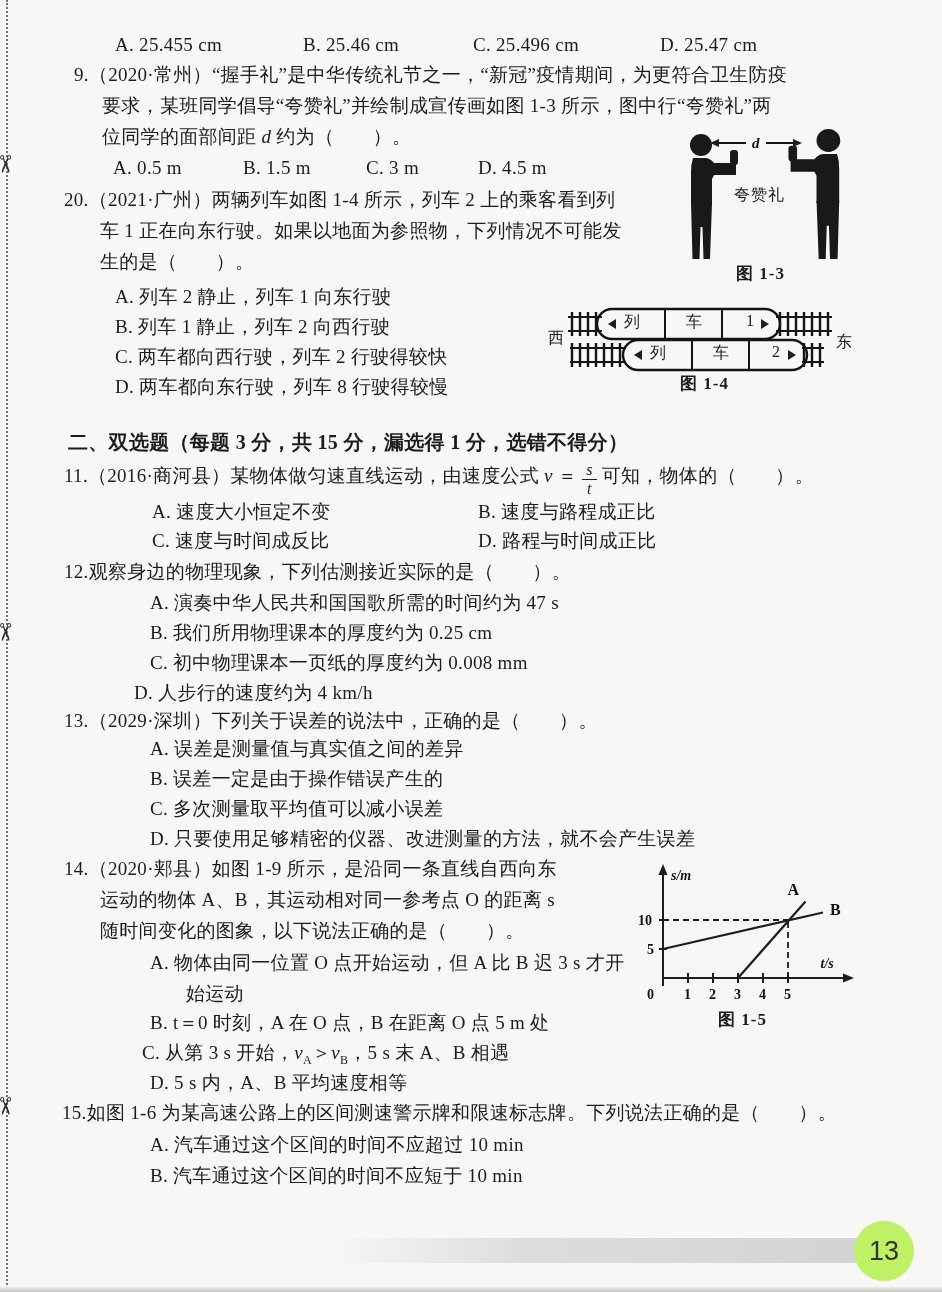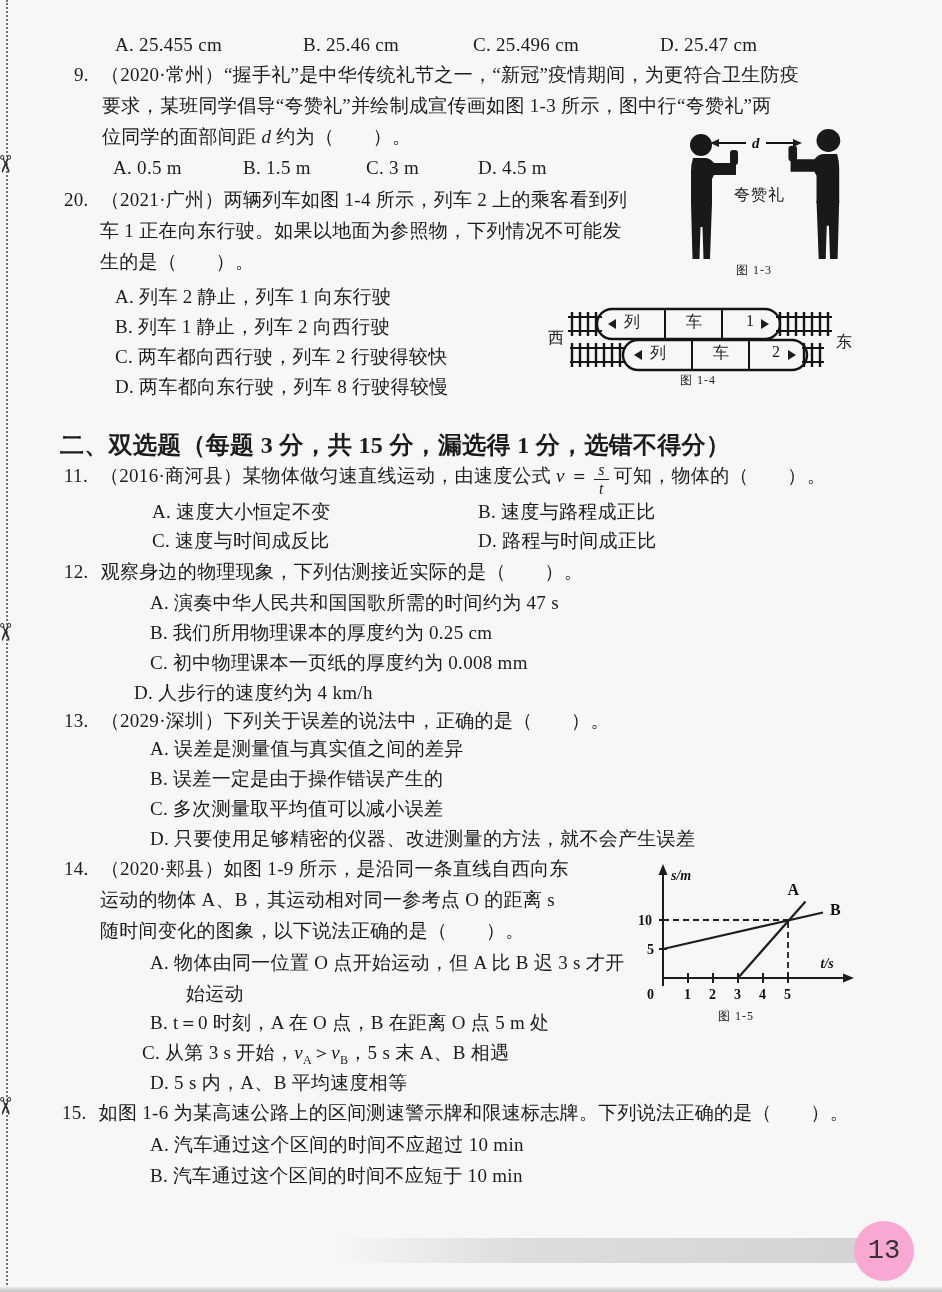--- a/index.html
+++ b/index.html
@@ -1,43 +1,43 @@
 <!DOCTYPE html>
 <html><head>
 <meta charset="utf-8">
 <style>
   *{margin:0;padding:0;box-sizing:border-box}
   html,body{width:942px;height:1292px}
   body{position:relative;background:#f7f7f5;font-family:"Liberation Serif","DejaVu Serif",serif;color:#1c1c1c;overflow:hidden}
   .t{position:absolute;font-size:19px;white-space:nowrap;letter-spacing:.3px}
-  .gap{margin-left:12px}
+  .gap{}
   .bold{font-weight:700}
   .var{font-style:italic}
   sub{font-size:12px;font-style:normal}
   .frac{display:inline-block;text-align:center;vertical-align:-12px;margin:0 5px;line-height:1}
   .fr-n{display:block;border-bottom:1.6px solid #1c1c1c;padding:0 4px 1px;font-size:16px}
   .fr-d{display:block;padding-top:1px;font-size:16px}
   .perforation{position:absolute;left:6px;top:0;width:0;height:100%;border-left:2px dotted #737373}
   .scissors{position:absolute;left:-5px;font-size:24px;color:#2e2e2e;transform:rotate(90deg);font-family:"DejaVu Sans",sans-serif}
-  .fig-caption{position:absolute;font-weight:400;font-size:12px;letter-spacing:1px}
+  .fig-caption{position:absolute;font-weight:700;font-size:17px;letter-spacing:1px}
   .fig-label{position:absolute;font-size:16px;font-weight:400;letter-spacing:1px}
   svg.fig{position:absolute;overflow:visible}
   .ax{stroke:#1d1d1d;stroke-width:2;fill:none}
   .axf{fill:#1d1d1d}
   .dash{stroke:#1d1d1d;stroke-width:1.8;stroke-dasharray:6 4;fill:none}
   .ser{stroke:#1d1d1d;stroke-width:2.2;fill:none}
   .tick{font:700 14px "Liberation Serif",serif;fill:#111}
   .slab{font:700 16px "Liberation Serif",serif;fill:#111}
   .alab{font:italic 700 14px "Liberation Serif",serif;fill:#111}
   .train{fill:none;stroke:#141414;stroke-width:2.4}
   .rail{stroke:#141414;stroke-width:2}
   .tln{stroke:#141414;stroke-width:2}
   .arrowline{stroke:#141414;stroke-width:2}
   .pagebar{position:absolute;left:332px;top:1238px;width:542px;height:25px;background:linear-gradient(90deg,rgba(214,214,214,0),#dddddd 35%,#d3d3d3)}
-  .pagecircle{position:absolute;left:854px;top:1221px;width:60px;height:60px;border-radius:50%;background:#f9a8d4;display:flex;align-items:center;justify-content:center;font-family:Liberation Mono, monospace;font-size:27px;color:#333}
+  .pagecircle{position:absolute;left:854px;top:1221px;width:60px;height:60px;border-radius:50%;background:#bef264;display:flex;align-items:center;justify-content:center;font-family:Liberation Sans, sans-serif;font-size:27px;color:#333}
   .bottom-edge{position:absolute;left:0;bottom:0;width:100%;height:5px;background:linear-gradient(#ececea,#c3c3c1)}
 </style>
 </head>
 <body>
 
 <div class="perforation"></div>
 <div class="scissors" style="top:150px">✂</div>
 <div class="scissors" style="top:618px">✂</div>
 <div class="scissors" style="top:1092px">✂</div>
 
@@ -122,21 +122,21 @@
 <div class="fig-label" style="left:548px;top:328px">西</div>
 <div class="fig-label" style="left:836px;top:332px">东</div>
 <div class="fig-label" style="left:624px;top:312px">列</div>
 <div class="fig-label" style="left:686px;top:312px">车</div>
 <div class="fig-label" style="left:746px;top:312px">1</div>
 <div class="fig-label" style="left:650px;top:343px">列</div>
 <div class="fig-label" style="left:713px;top:343px">车</div>
 <div class="fig-label" style="left:772px;top:343px">2</div>
 <div class="fig-caption" style="left:680px;top:372px">图 1-4</div>
 
-<div class="t bold" style="left:60px;top:429px;font-size:24px"><span>二、双选题</span><span>（每题 3 分，共 15 分，漏选得 1 分，选错不得分）</span></div>
+<div class="t bold" style="left:68px;top:429px;font-size:20px"><span>二、双选题</span><span>（每题 3 分，共 15 分，漏选得 1 分，选错不得分）</span></div>
 
 <div class="t" style="left:64px;top:462px"><span>11.</span><span class="gap">（2016·商河县）某物体做匀速直线运动，由速度公式</span><i class="var" style="margin:0 5px">v</i><span>＝</span><span class="frac"><i class="fr-n var">s</i><i class="fr-d var">t</i></span><span>可知，物体的（　　）。</span></div>
 <div class="t" style="left:152px;top:499px">A. 速度大小恒定不变</div>
 <div class="t" style="left:478px;top:499px">B. 速度与路程成正比</div>
 <div class="t" style="left:152px;top:528px">C. 速度与时间成反比</div>
 <div class="t" style="left:478px;top:528px">D. 路程与时间成正比</div>
 
 <div class="t" style="left:64px;top:559px"><span>12.</span><span class="gap">观察身边的物理现象，下列估测接近实际的是（　　）。</span></div>
 <div class="t" style="left:150px;top:590px">A. 演奏中华人民共和国国歌所需的时间约为 47 s</div>
 <div class="t" style="left:150px;top:620px">B. 我们所用物理课本的厚度约为 0.25 cm</div>

